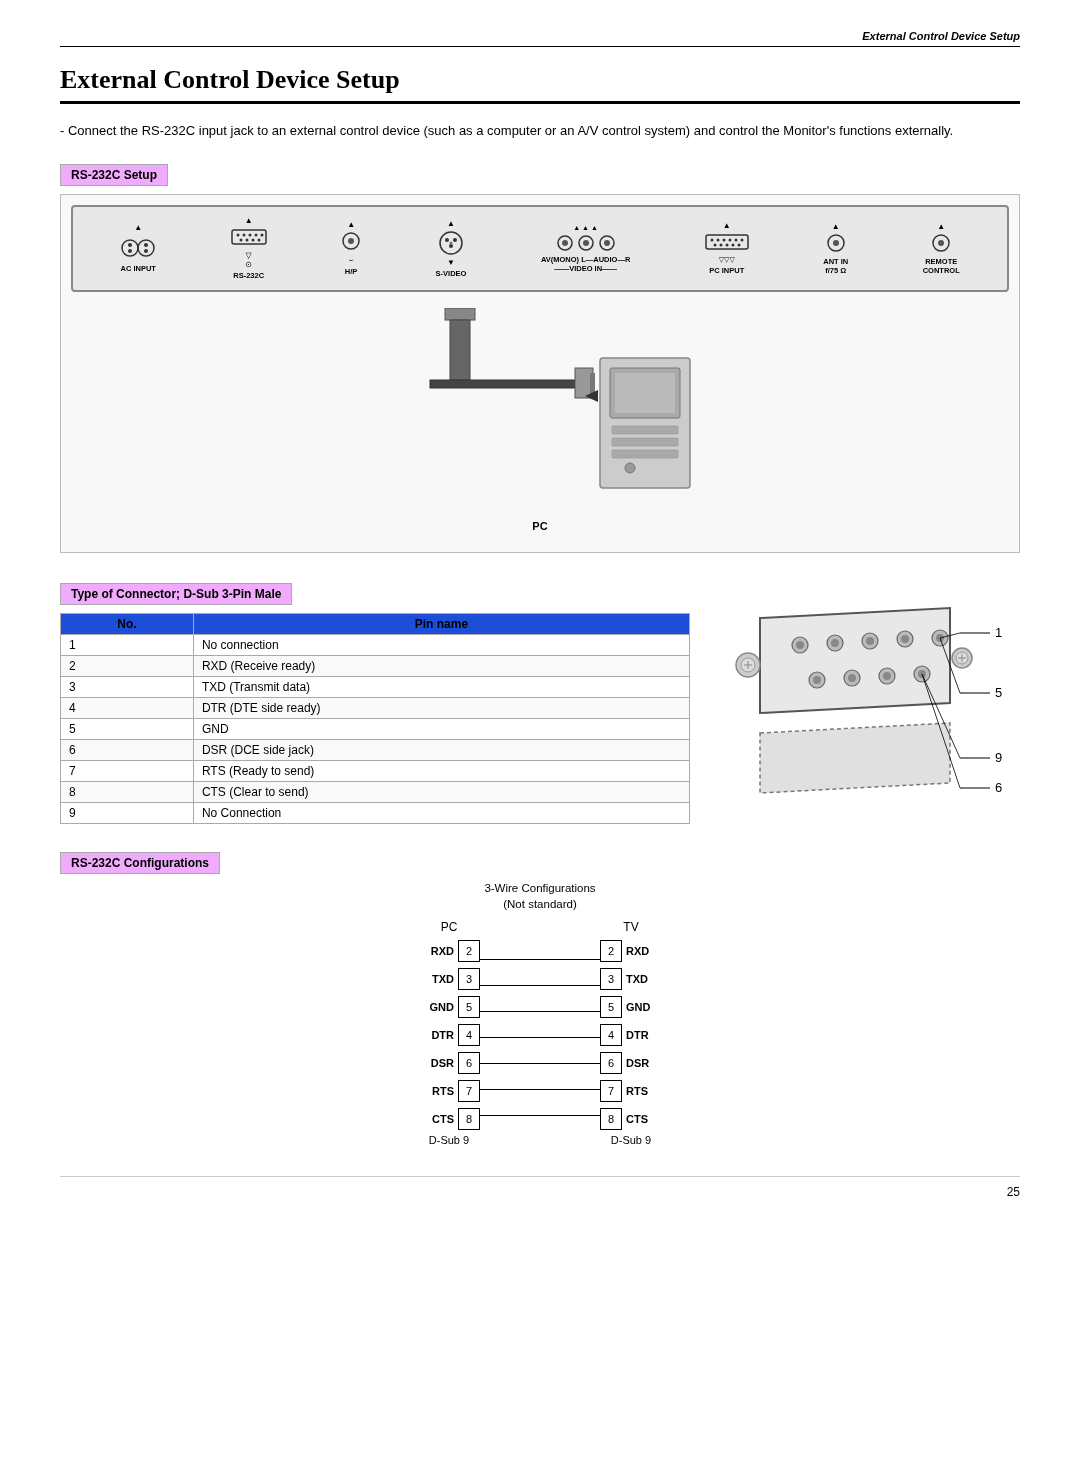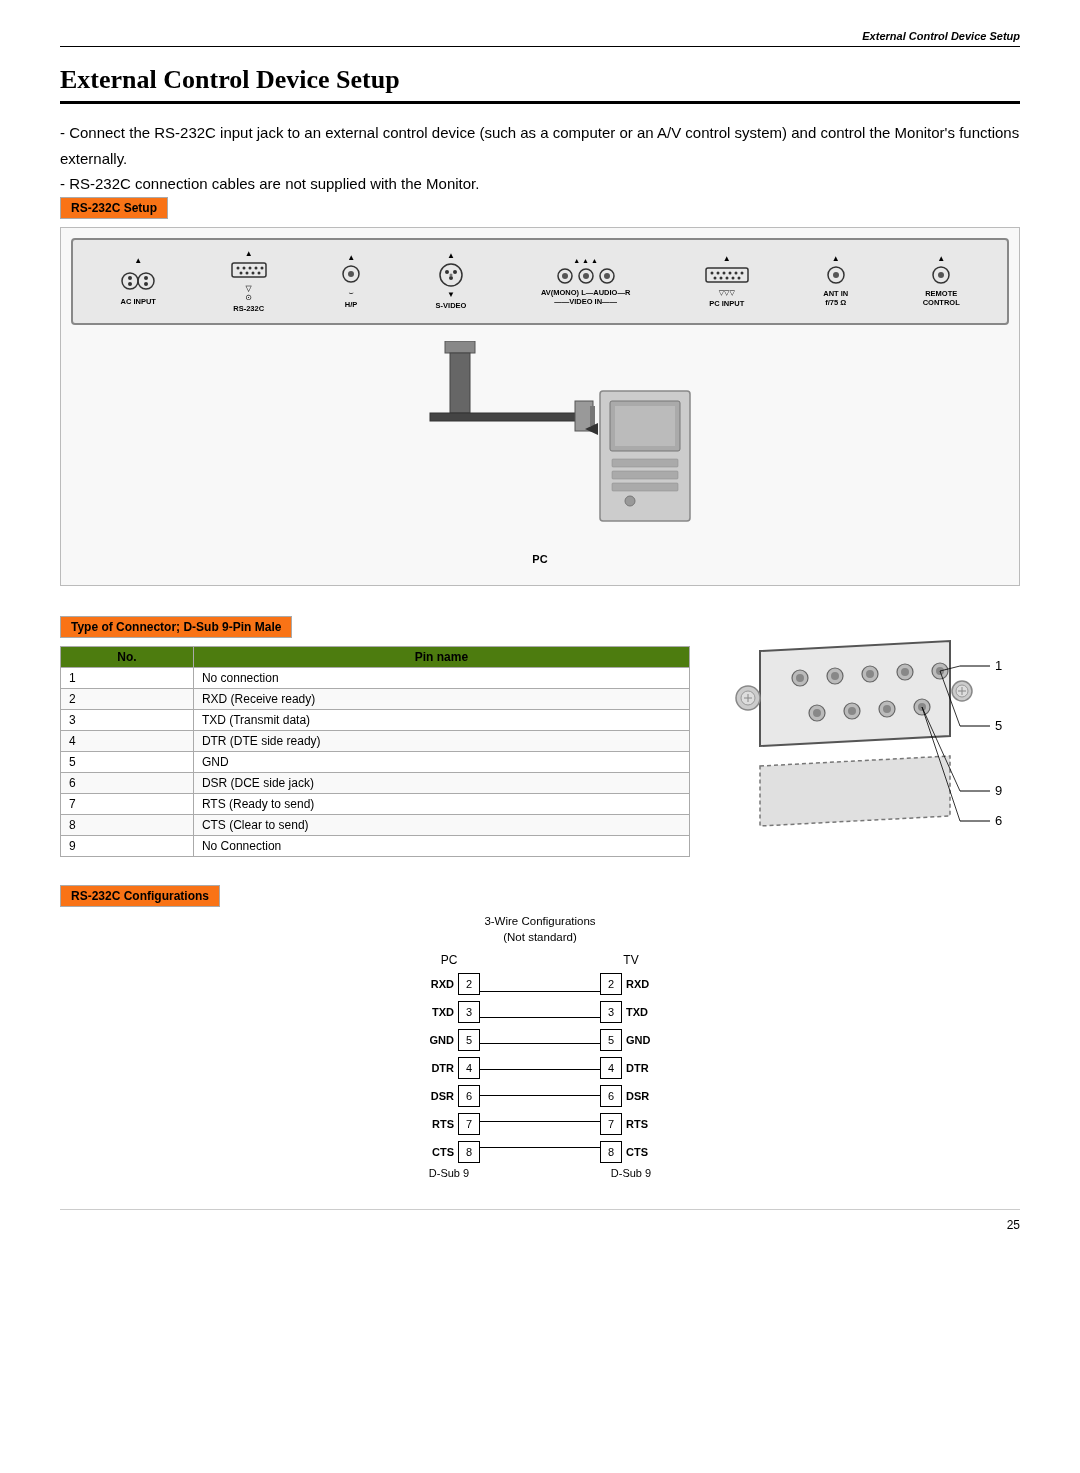--- a/index.html
+++ b/index.html
@@ -27,29 +27,30 @@
       font-size: 26px;
       font-weight: bold;
       font-family: 'Times New Roman', serif;
       border-bottom: 3px solid #000;
       padding-bottom: 6px;
       margin-bottom: 16px;
     }
 
     .intro-list {
       list-style: none;
-      font-size: 15px;
+      margin-bottom: 22px;
+      font-size: 13px;
       line-height: 1.7;
     }
     .intro-list li::before {
       content: "- ";
     }
 
     .section-label {
-      background: #f97316;
+      background: #f0abfc;
       display: inline-block;
       padding: 3px 10px;
       font-size: 12px;
       font-weight: bold;
       margin-bottom: 8px;
       border: 1px solid #aaa;
     }
 
     
     .diagram-area {
@@ -124,21 +125,21 @@
       font-size: 12px;
     }
 
     .connector-table th,
     .connector-table td {
       border: 1px solid #aaa;
       padding: 3px 8px;
     }
 
     .connector-table thead th {
-      background: #4d7c0f;
+      background: #1d4ed8;
       font-weight: bold;
     }
 
     .connector-table tbody tr:nth-child(even) {
       background: #f9f9f9;
     }
 
     .d-sub-diagram {
       width: 300px;
       display: flex;
@@ -253,21 +254,20 @@
 <div class="page-header">
   <span>External Control Device Setup</span>
 </div>
 
 
 <h1 class="page-title">External Control Device Setup</h1>
 
 
 <ul class="intro-list">
   <li>Connect the RS-232C input jack to an external control device (such as a computer or an A/V control system) and control the Monitor's functions externally.</li>
-  <li>RS-232C connection cables are not supplied with the Monitor.</li>
 </ul>
 
 
 <div class="section-label">RS-232C Setup</div>
 
 <div class="diagram-area">
 
   <div class="back-panel">
 
     <div class="panel-item">
@@ -405,21 +405,21 @@
 
       <polygon points="295,88 308,82 308,94" fill="#333"></polygon>
     </svg>
     <div class="pc-label">PC</div>
   </div>
 </div>
 
 
 <div class="connector-section">
   <div class="connector-table-area">
-    <div class="section-label">Type of Connector; D-Sub 9-Pin Male</div>
+    <div class="section-label">Type of Connector; D-Sub 3-Pin Male</div>
     <table class="connector-table">
       <thead>
         <tr>
           <th>No.</th>
           <th>Pin name</th>
         </tr>
       </thead>
       <tbody id="connector-table-body">
       <tr>
             <td>1</td>

